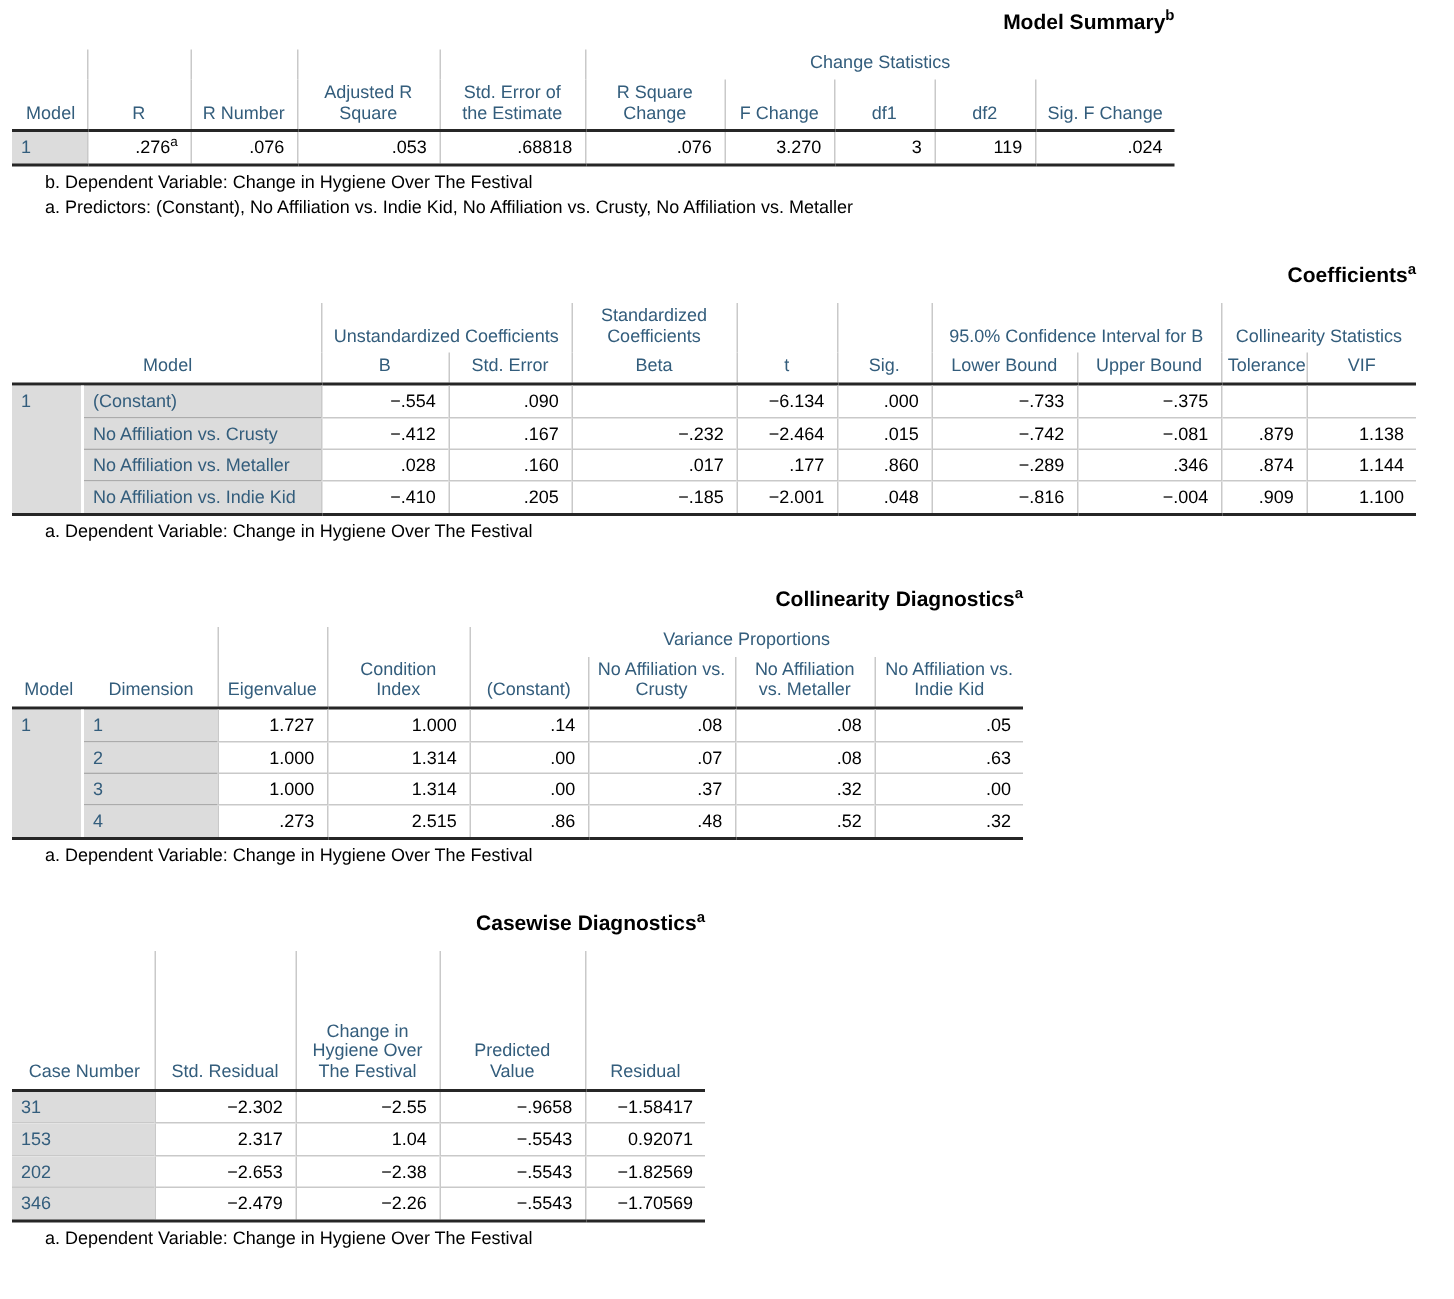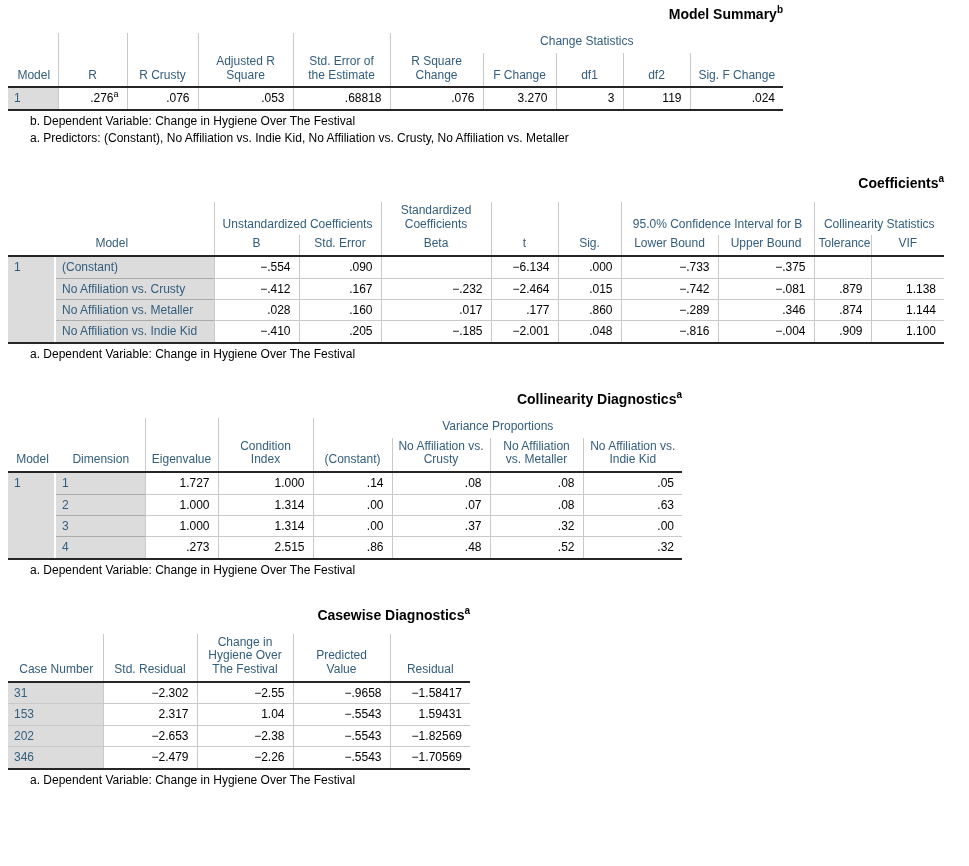--- a/index.html
+++ b/index.html
@@ -28,21 +28,21 @@
   thead th{
     color:var(--hdr);vertical-align:bottom;
     padding:2px 4px 4px;line-height:1.15;
   }
   thead th.hleft{text-align:center;padding-left:6px;}
   thead th .mw{display:inline-block;}
   .mw66{max-width:66px;}
   .mw82{max-width:82px;}
   .mw58{max-width:58px;}
   .mw60{max-width:60px;}
-  .mw80{max-width:80px;}
+  .mw80{max-width:80px;margin-top:45px;}
   .mw170{max-width:172px;}
   .nowrap{white-space:nowrap;}
   .v{border-left:1px solid var(--grid);}
   tbody td{vertical-align:top;padding:3px 6px;line-height:1.2;}
   tbody tr:first-child > td{border-top:2px solid var(--rule);}
   tbody tr:not(:first-child) > td{border-top:1px solid var(--grid);}
   tbody tr:last-child > td{border-bottom:2px solid var(--rule);}
   td.mspan{border-bottom:2px solid var(--rule);}
   td.num{text-align:right;padding:3px 8px 3px 3px;color:#000;}
   td.shade{background:var(--shade);}
@@ -70,21 +70,21 @@
         <col style="width:93px">
           <col style="width:73px">
           <col style="width:67px">
           <col style="width:67px">
           <col style="width:93px">
       </colgroup>
       <thead>
         <tr>
           <th rowspan="2" class="hleft">Model</th>
           <th rowspan="2" class="v">R</th>
-          <th rowspan="2" class="v">R Crusty</th>
+          <th rowspan="2" class="v">R Number</th>
           <th rowspan="2" class="v"><span class="mw mw66">Adjusted R Square</span></th>
           <th rowspan="2" class="v"><span class="mw mw82">Std. Error of the Estimate</span></th>
           <th colspan="5" class="v">Change Statistics</th>
         </tr>
         <tr>
           <th class="v"><span class="mw mw58">R Square Change</span></th>
           <th class="v">F Change</th>
           <th class="v">df1</th>
           <th class="v">df2</th>
           <th class="v">Sig. F Change</th>
@@ -296,21 +296,21 @@
           <td class="v num">−2.302</td>
           <td class="v num">−2.55</td>
           <td class="v num">−.9658</td>
           <td class="v num">−1.58417</td>
         </tr>
         <tr>
           <td class="shade rowlbl">153</td>
           <td class="v num">2.317</td>
           <td class="v num">1.04</td>
           <td class="v num">−.5543</td>
-          <td class="v num">1.59431</td>
+          <td class="v num">0.92071</td>
         </tr>
         <tr>
           <td class="shade rowlbl">202</td>
           <td class="v num">−2.653</td>
           <td class="v num">−2.38</td>
           <td class="v num">−.5543</td>
           <td class="v num">−1.82569</td>
         </tr>
         <tr>
           <td class="shade rowlbl">346</td>

